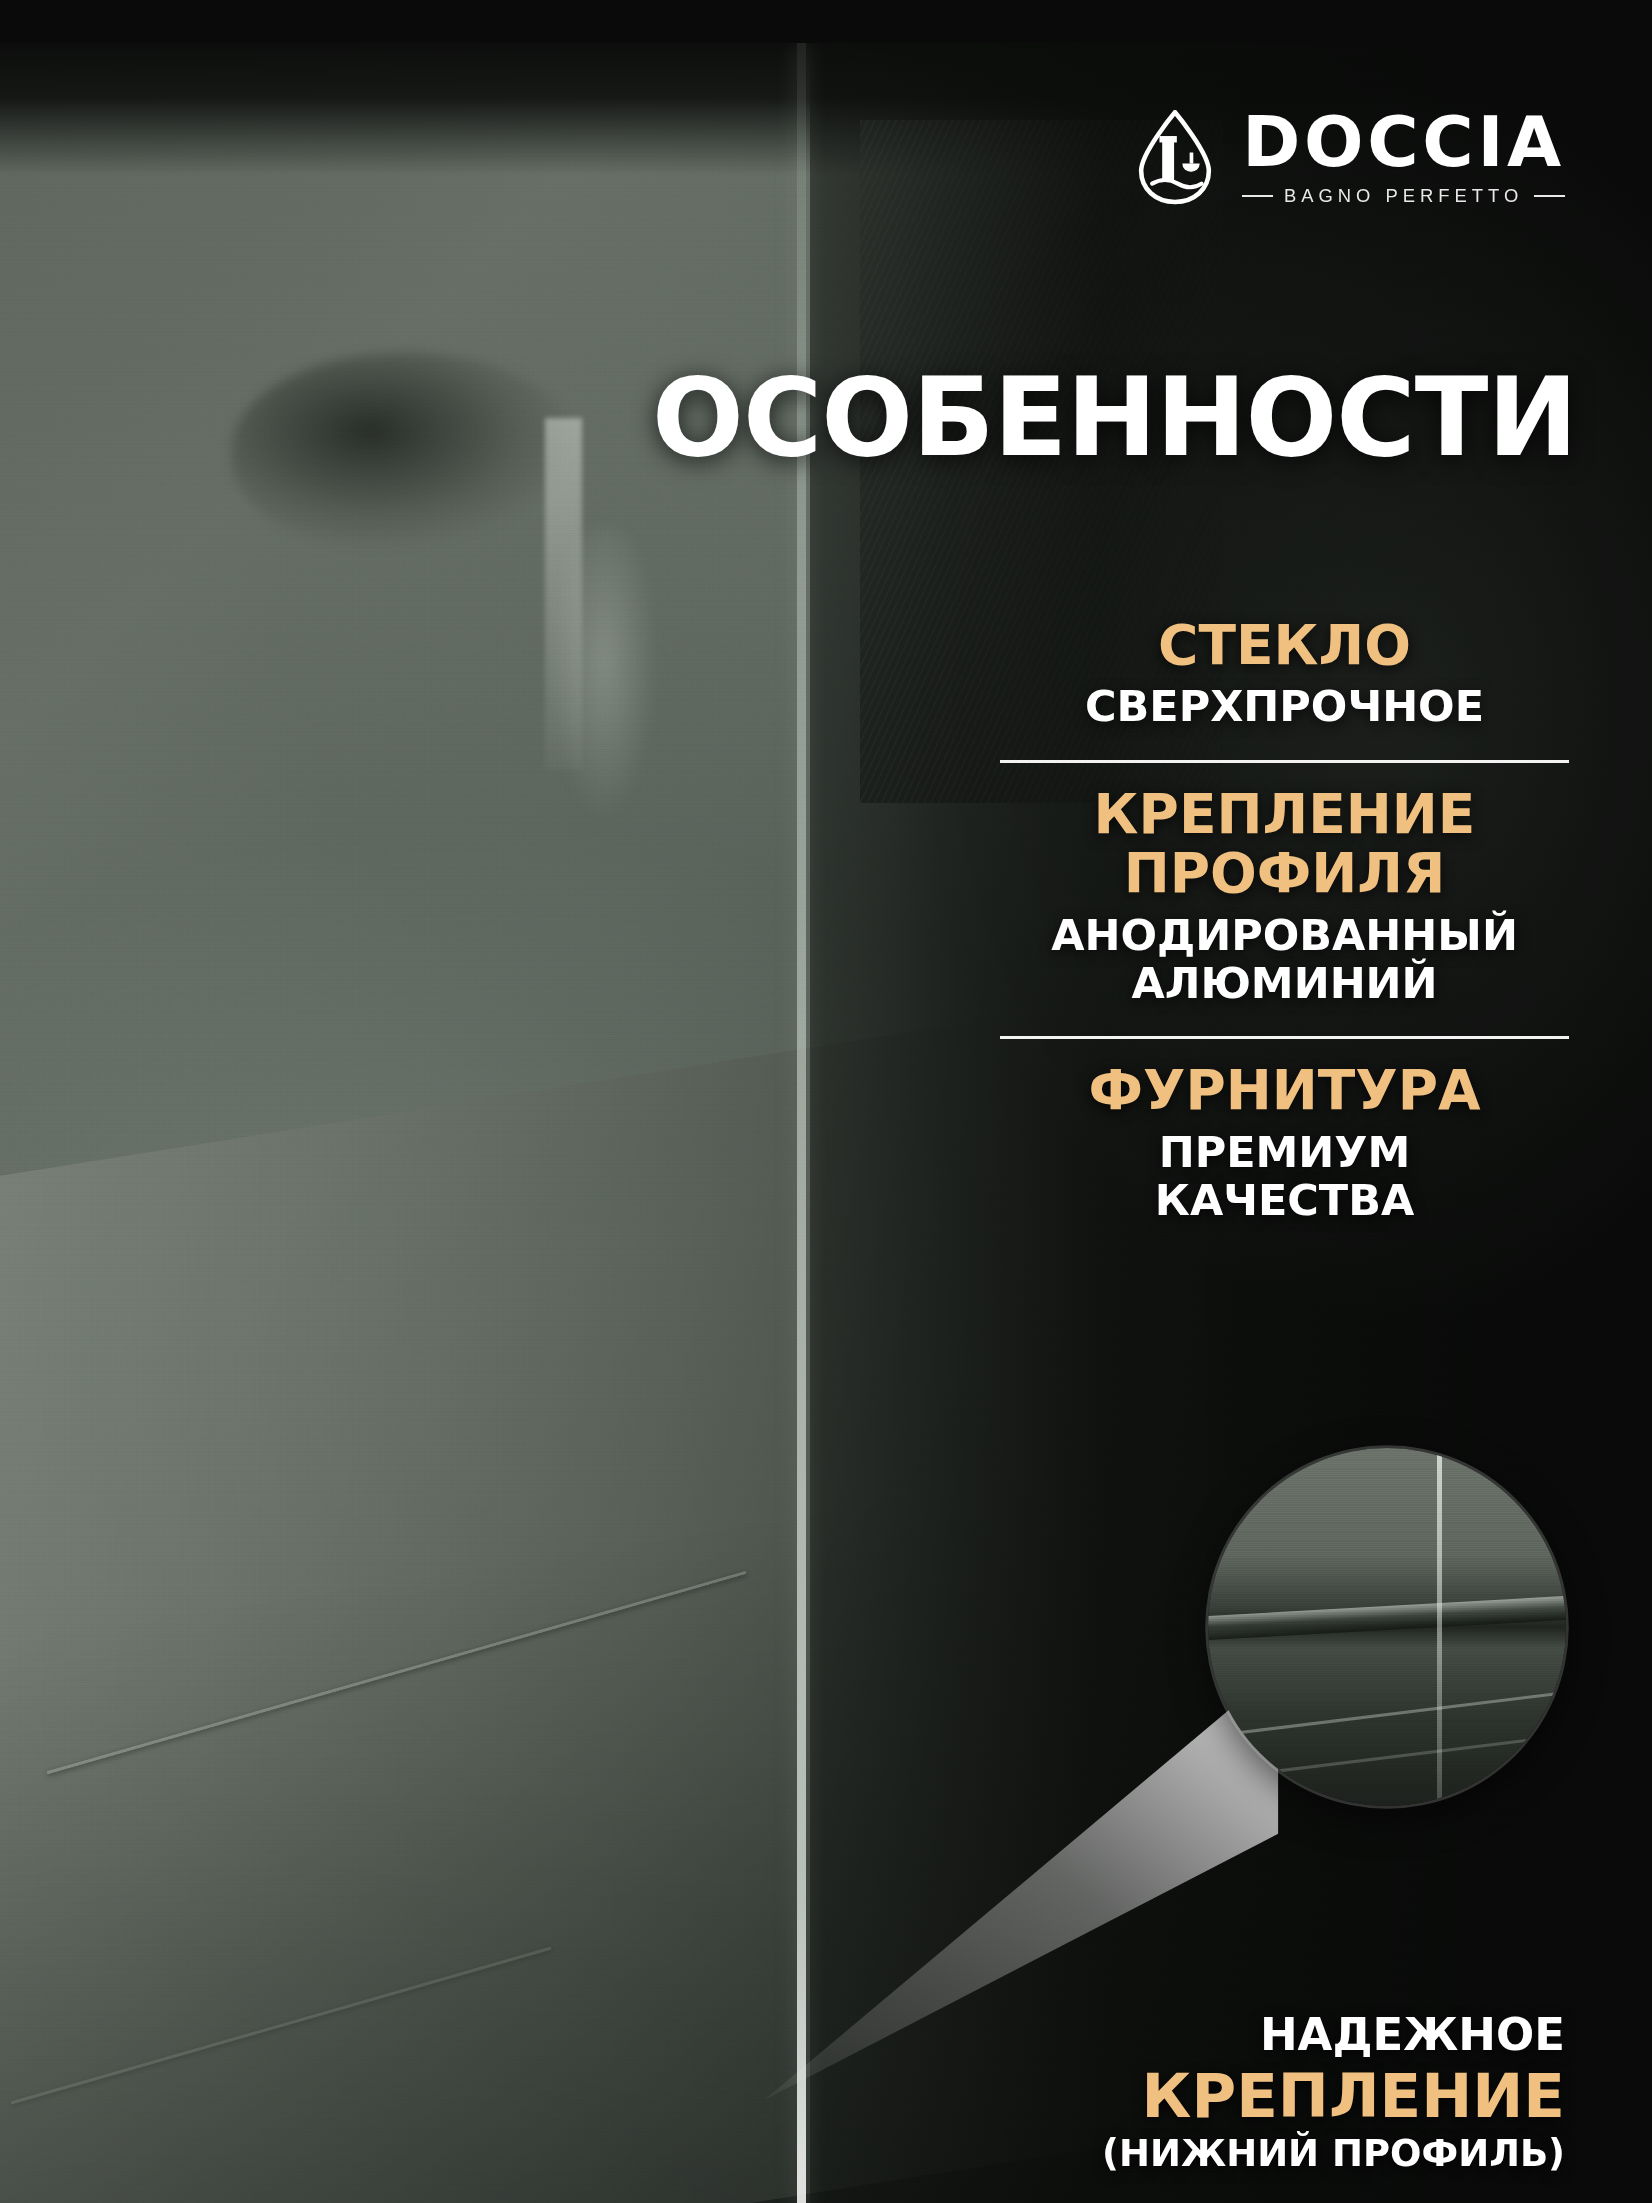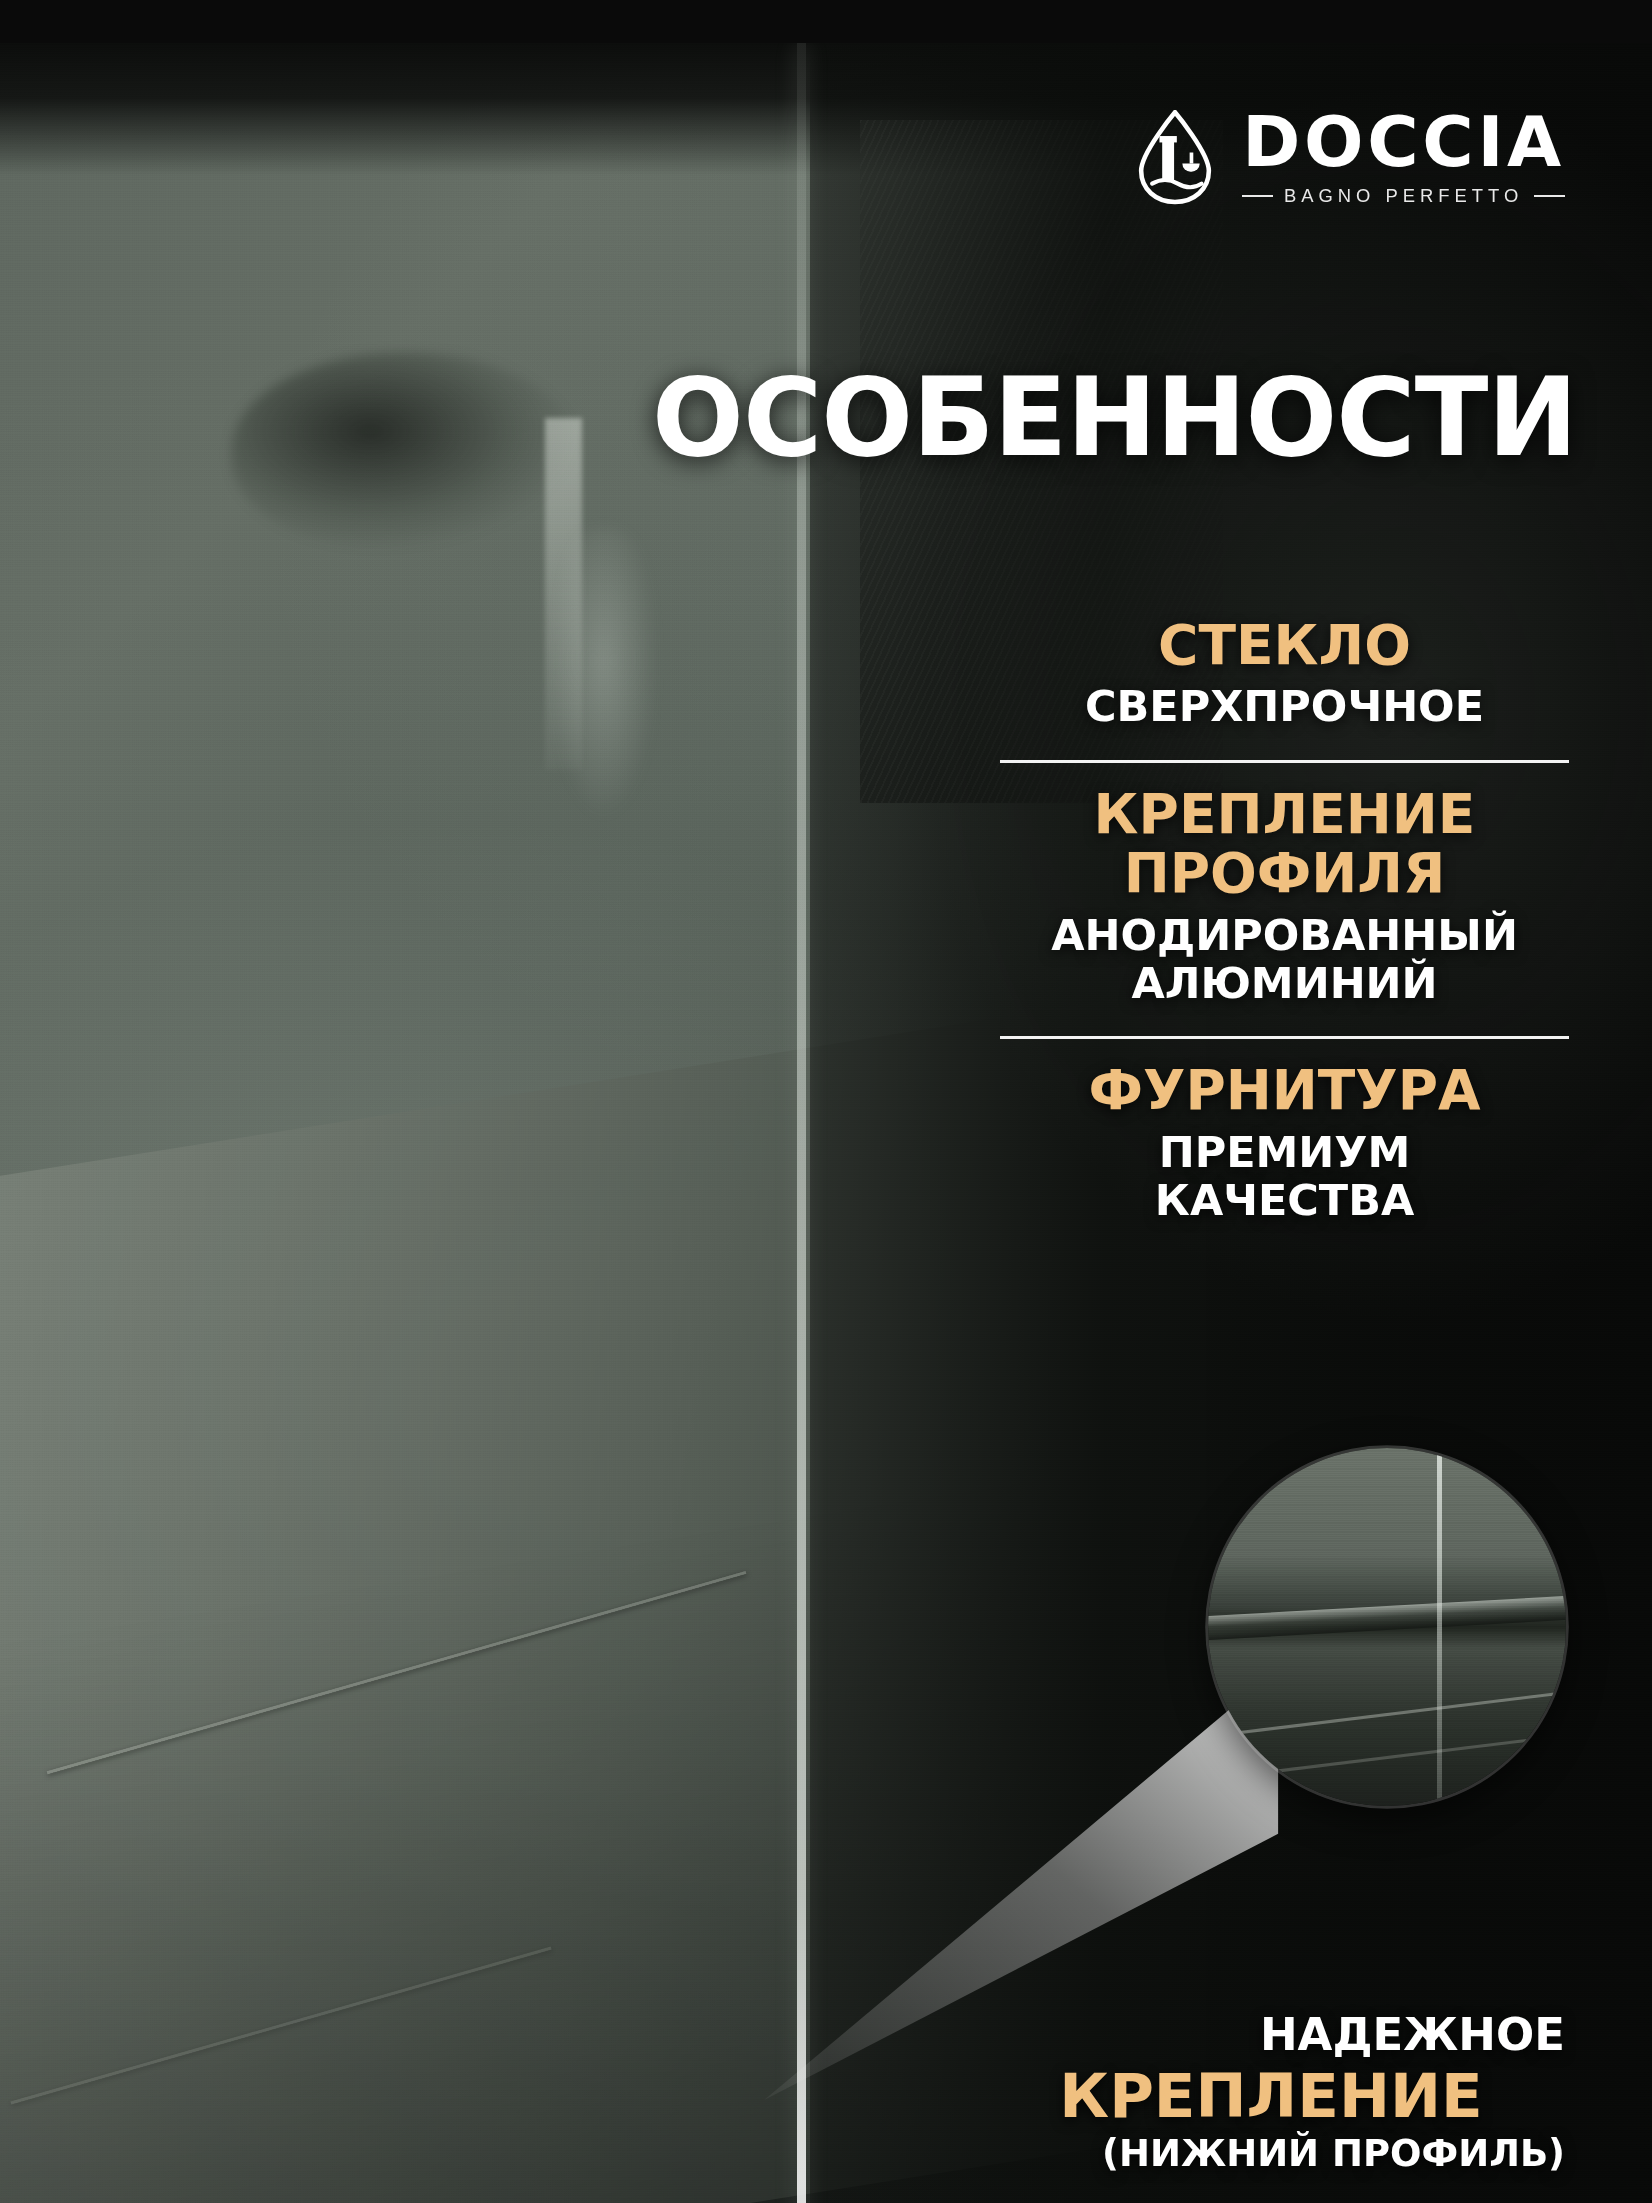--- a/index.html
+++ b/index.html
@@ -300,21 +300,20 @@
     text-shadow: 0 2.8px 13px rgba(0,0,0,0.8);
   }
   .bc-line2 {
     font-size: 61px;
     font-weight: 800;
     color: #f0c080;
     line-height: 1.08;
     margin-top: 3.7px;
     font-family: "DejaVu Sans", sans-serif;
     text-shadow: 0 2.8px 13px rgba(0,0,0,0.8);
-    text-align: center;
   }
   .bc-line3 {
     font-size: 37px;
     font-weight: 800;
     color: #ffffff;
     line-height: 1.1;
     margin-top: 5.5px;
     font-family: "DejaVu Sans", sans-serif;
     text-shadow: 0 2.8px 13px rgba(0,0,0,0.8);
   }

